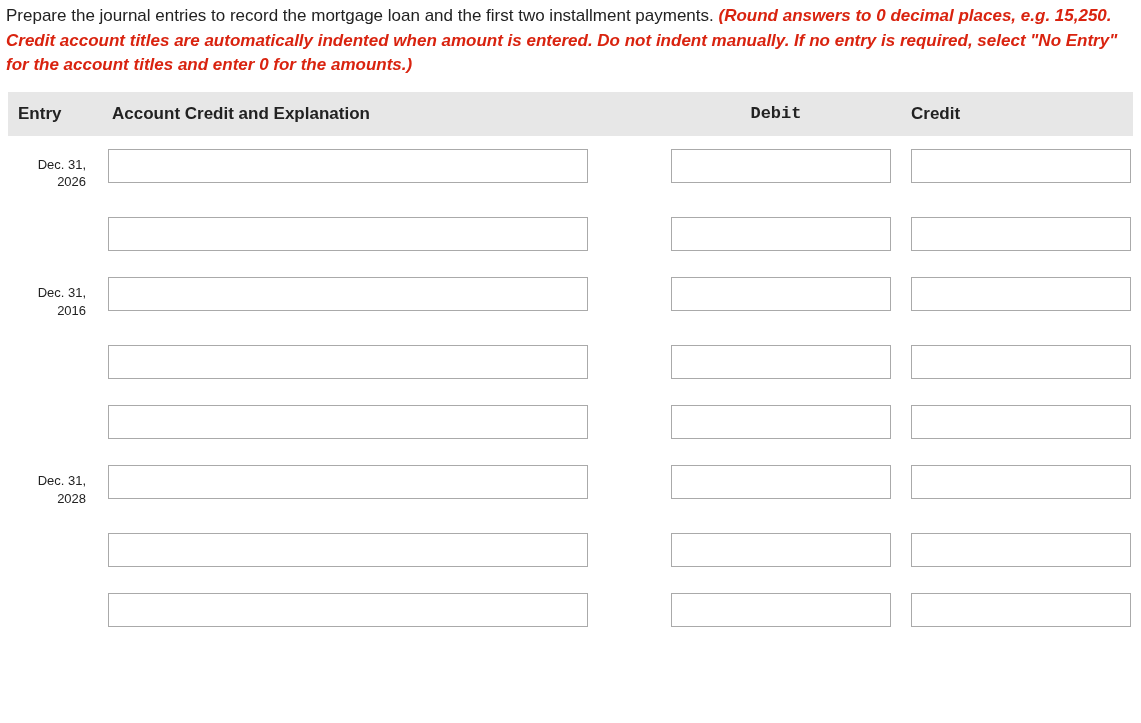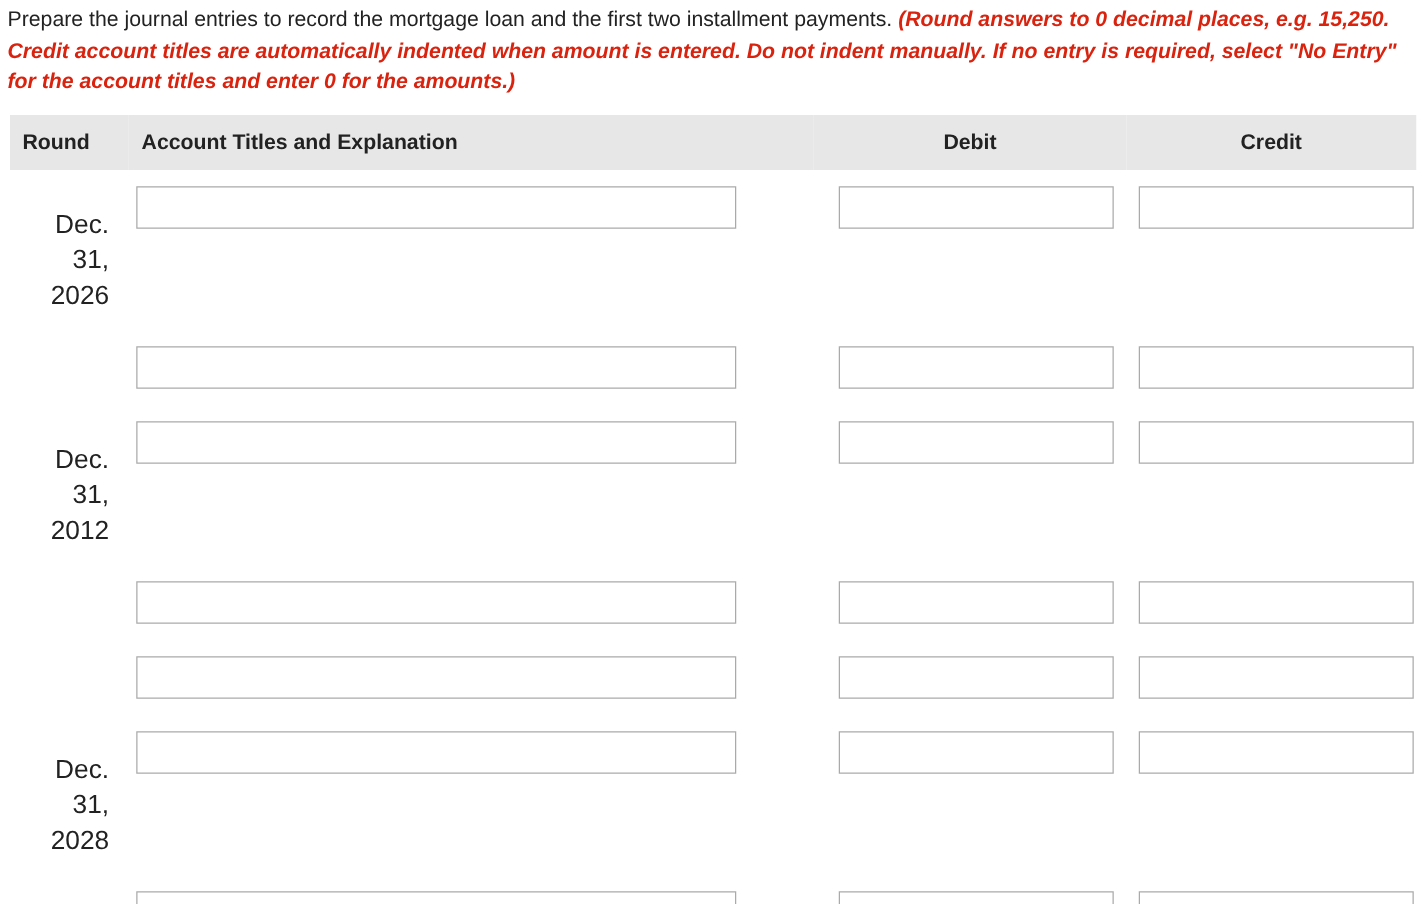--- a/index.html
+++ b/index.html
@@ -30,32 +30,32 @@
   }
   thead th {
     background: #e7e7e7;
     font-weight: 700;
     padding: 12px 10px;
     text-align: left;
     font-size: 17px;
   }
   thead th.date-col { width: 100px; }
   thead th.account-col { width: 560px; }
-  thead th.debit-col { width: 230px; text-align: center; }
-  thead th.credit-col { width: 230px; text-align: center; }
+  thead th.debit-col { width: 230px; text-align: center; font-family: Liberation Mono, monospace; }
+  thead th.credit-col { width: 230px; }
   tbody td {
     padding: 13px 6px;
     vertical-align: top;
   }
   td.date-cell {
     text-align: right;
-    font-size: 21px;
+    font-size: 13px;
     line-height: 1.35;
     padding-right: 16px;
-    padding-top: 30px;
+    padding-top: 20px;
   }
   .input-field {
     width: 100%;
     height: 34px;
     border: 1px solid #aaa;
     background: #fff;
     padding: 4px 6px;
     font-size: 15px;
   }
   td.account-cell .input-field { width: 480px; }
@@ -68,22 +68,22 @@
 <body>
 
 <div class="instructions">
   <span class="black">Prepare the journal entries to record the mortgage loan and the first two installment payments. </span><span class="red">(Round answers to 0 decimal places, e.g. 15,250. Credit account titles are automatically indented when amount is entered. Do not indent manually. If no entry is required, select "No Entry" for the account titles and enter 0 for the amounts.)</span>
 </div>
 
 <div class="table-wrap">
   <table>
     <thead>
       <tr>
-        <th class="date-col">Round</th>
-        <th class="account-col">Account Titles and Explanation</th>
+        <th class="date-col">Entry</th>
+        <th class="account-col">Account Credit and Explanation</th>
         <th class="debit-col">Debit</th>
         <th class="credit-col">Credit</th>
       </tr>
     </thead>
     <tbody>
 
       <tr>
         <td class="date-cell">
           <span>Dec. 31,</span><br>
           <span>2026</span>
@@ -111,21 +111,21 @@
           <input class="input-field" value="" style="">
         </td>
         <td class="credit-cell">
           <input class="input-field" value="" style="">
         </td>
       </tr>
 
       <tr>
         <td class="date-cell">
           <span>Dec. 31,</span><br>
-          <span>2012</span>
+          <span>2016</span>
         </td>
         <td class="account-cell">
           <input class="input-field" value="" style="">
         </td>
         <td class="debit-cell">
           <input class="input-field" value="" style="">
         </td>
         <td class="credit-cell">
           <input class="input-field" value="" style="">
         </td>

